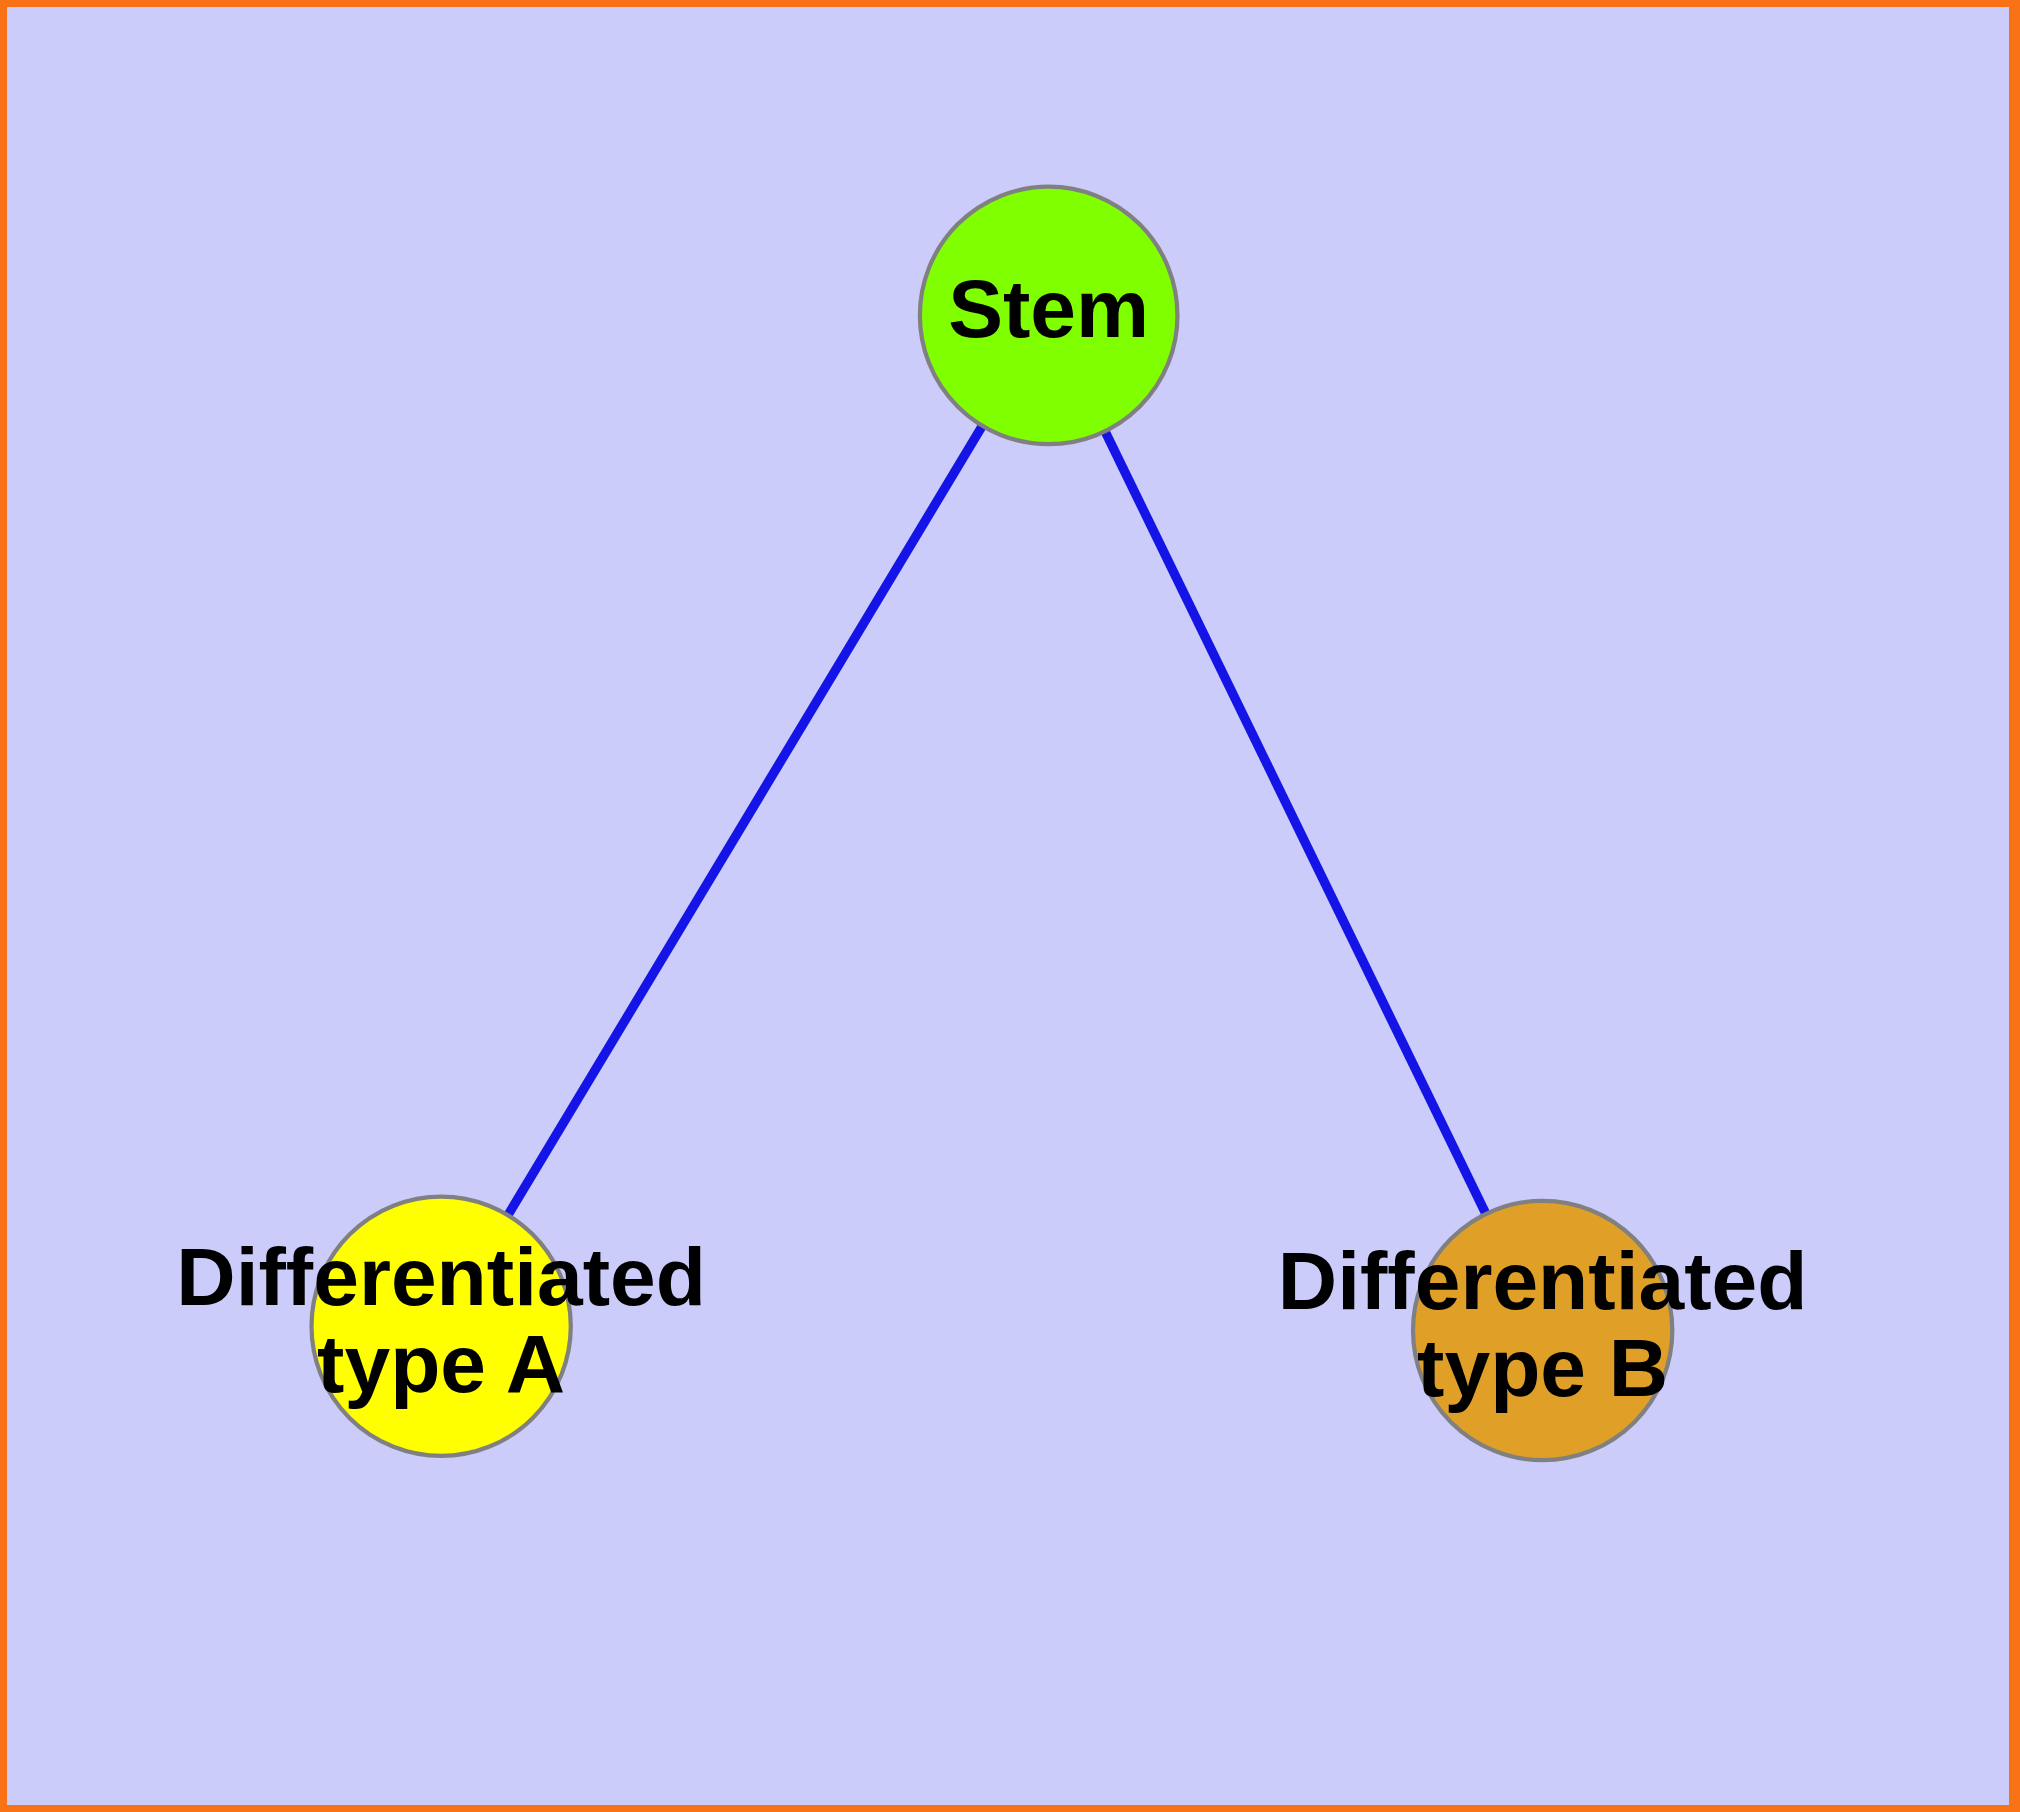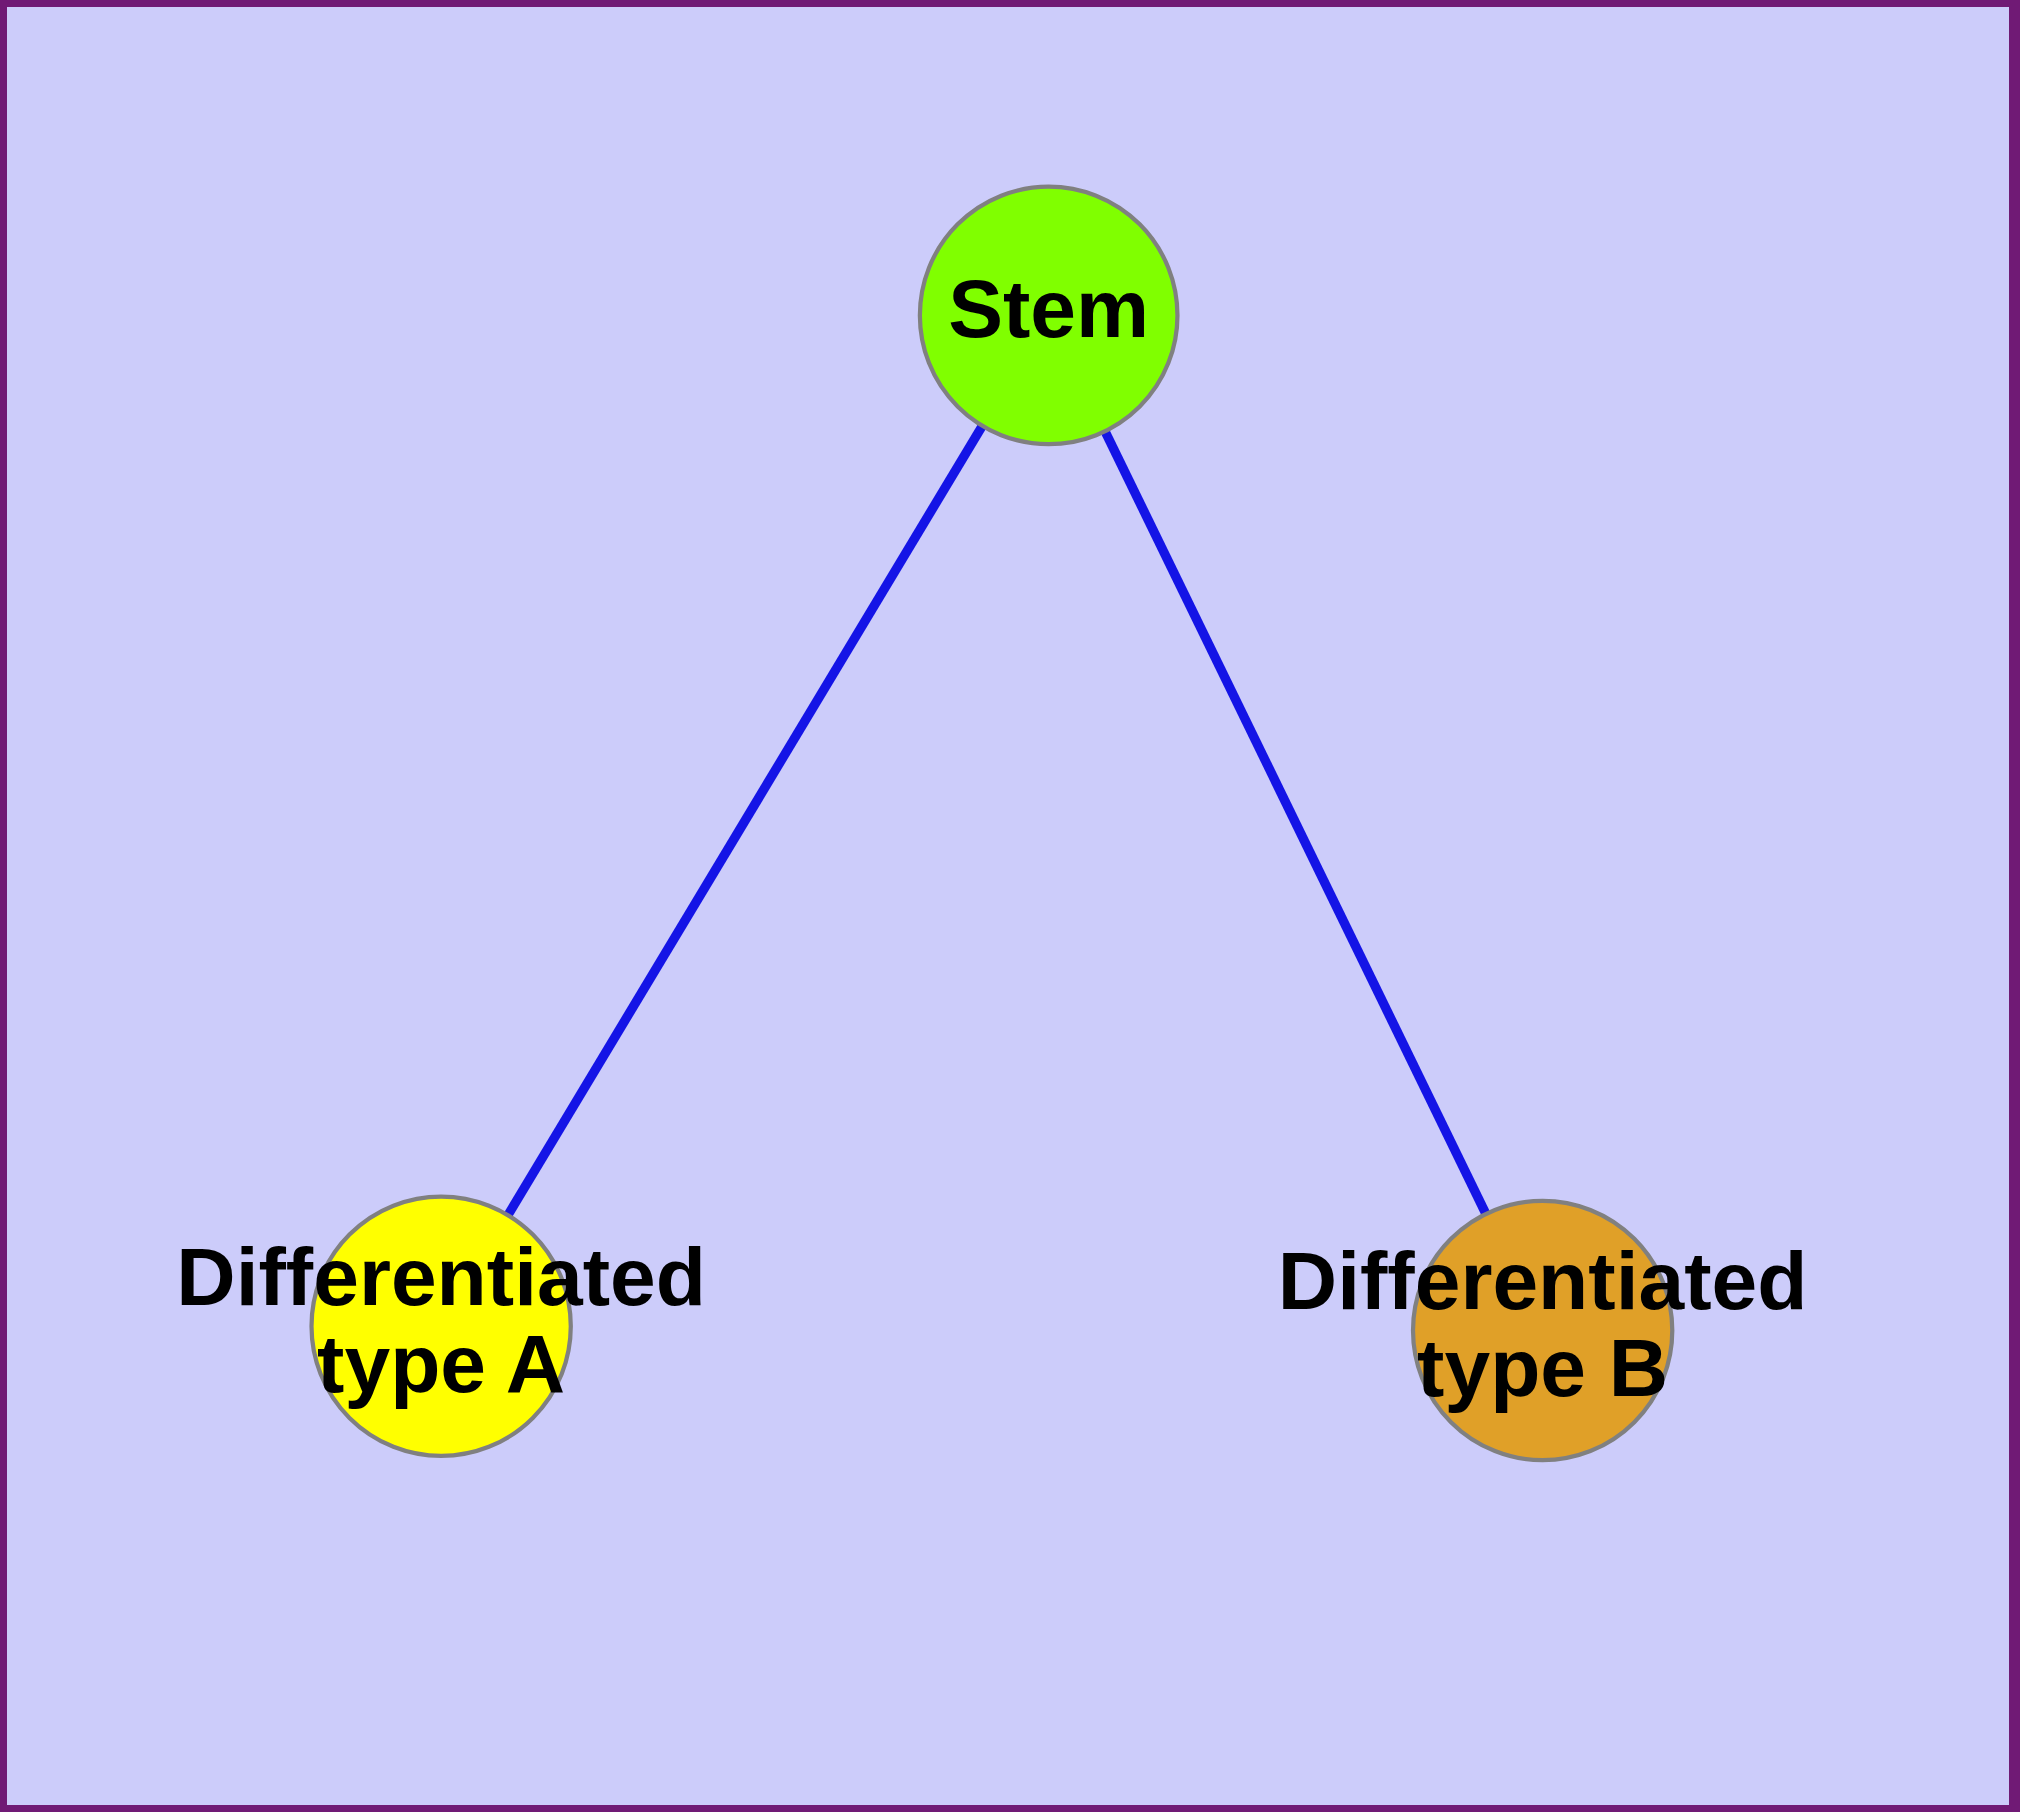--- a/index.html
+++ b/index.html
@@ -10,21 +10,21 @@
   body {
     width: 2021px;
     height: 1812px;
     overflow: hidden;
     font-family: "Liberation Sans", sans-serif;
   }
   #canvas {
     position: relative;
     width: 2021px;
     height: 1812px;
-    background: #701a75;
+    background: #f97316;
   }
   #plot-area {
     position: absolute;
     left: 6.8px;
     top: 6.8px;
     width: 2002px;
     height: 1798px;
     background: #ccccfa;
   }
   #graph-svg {

